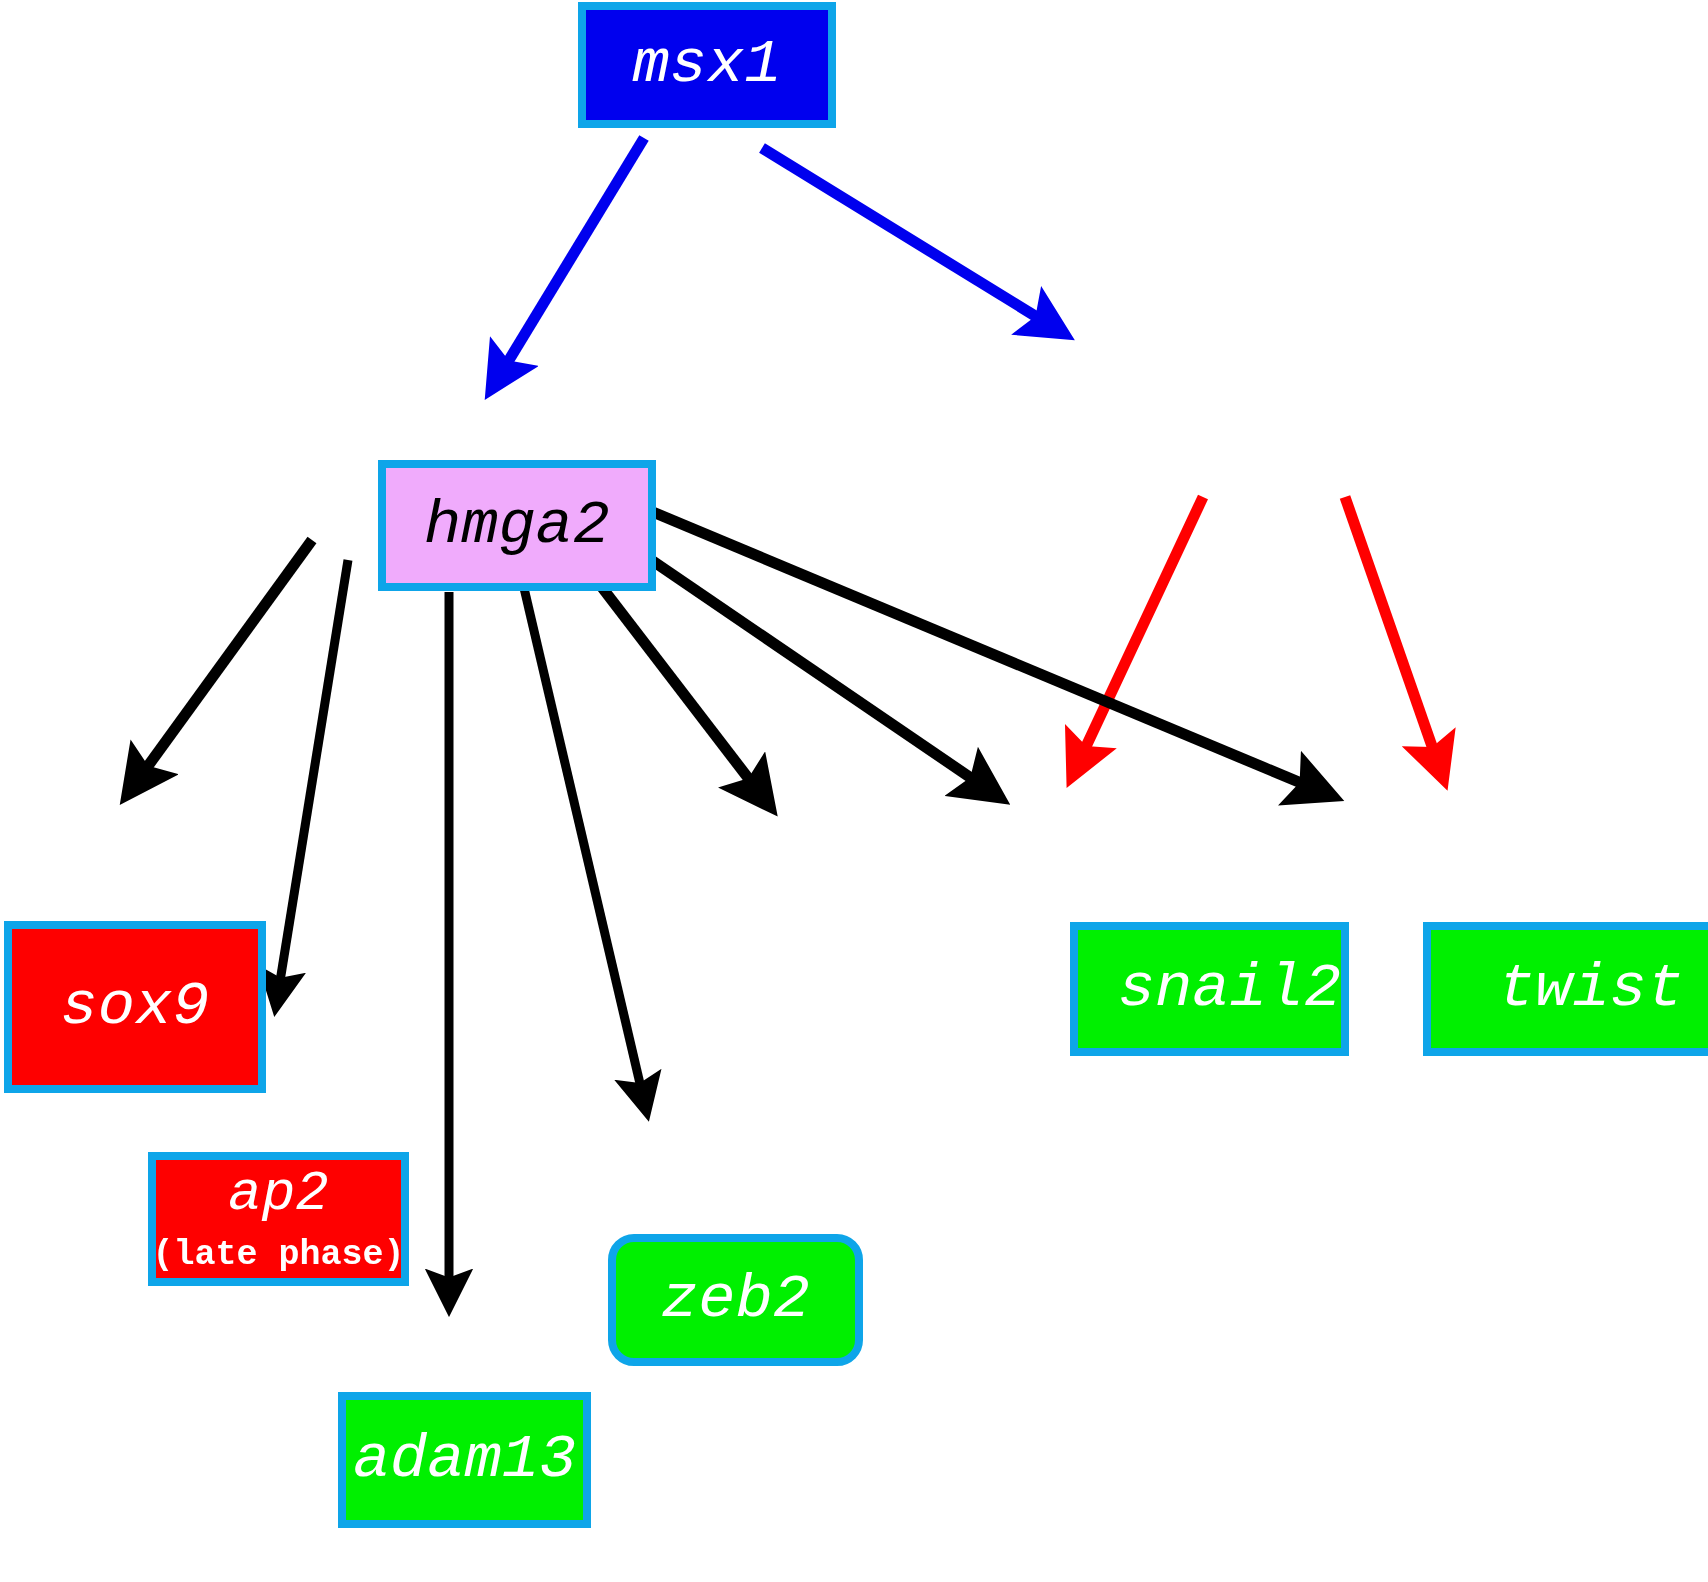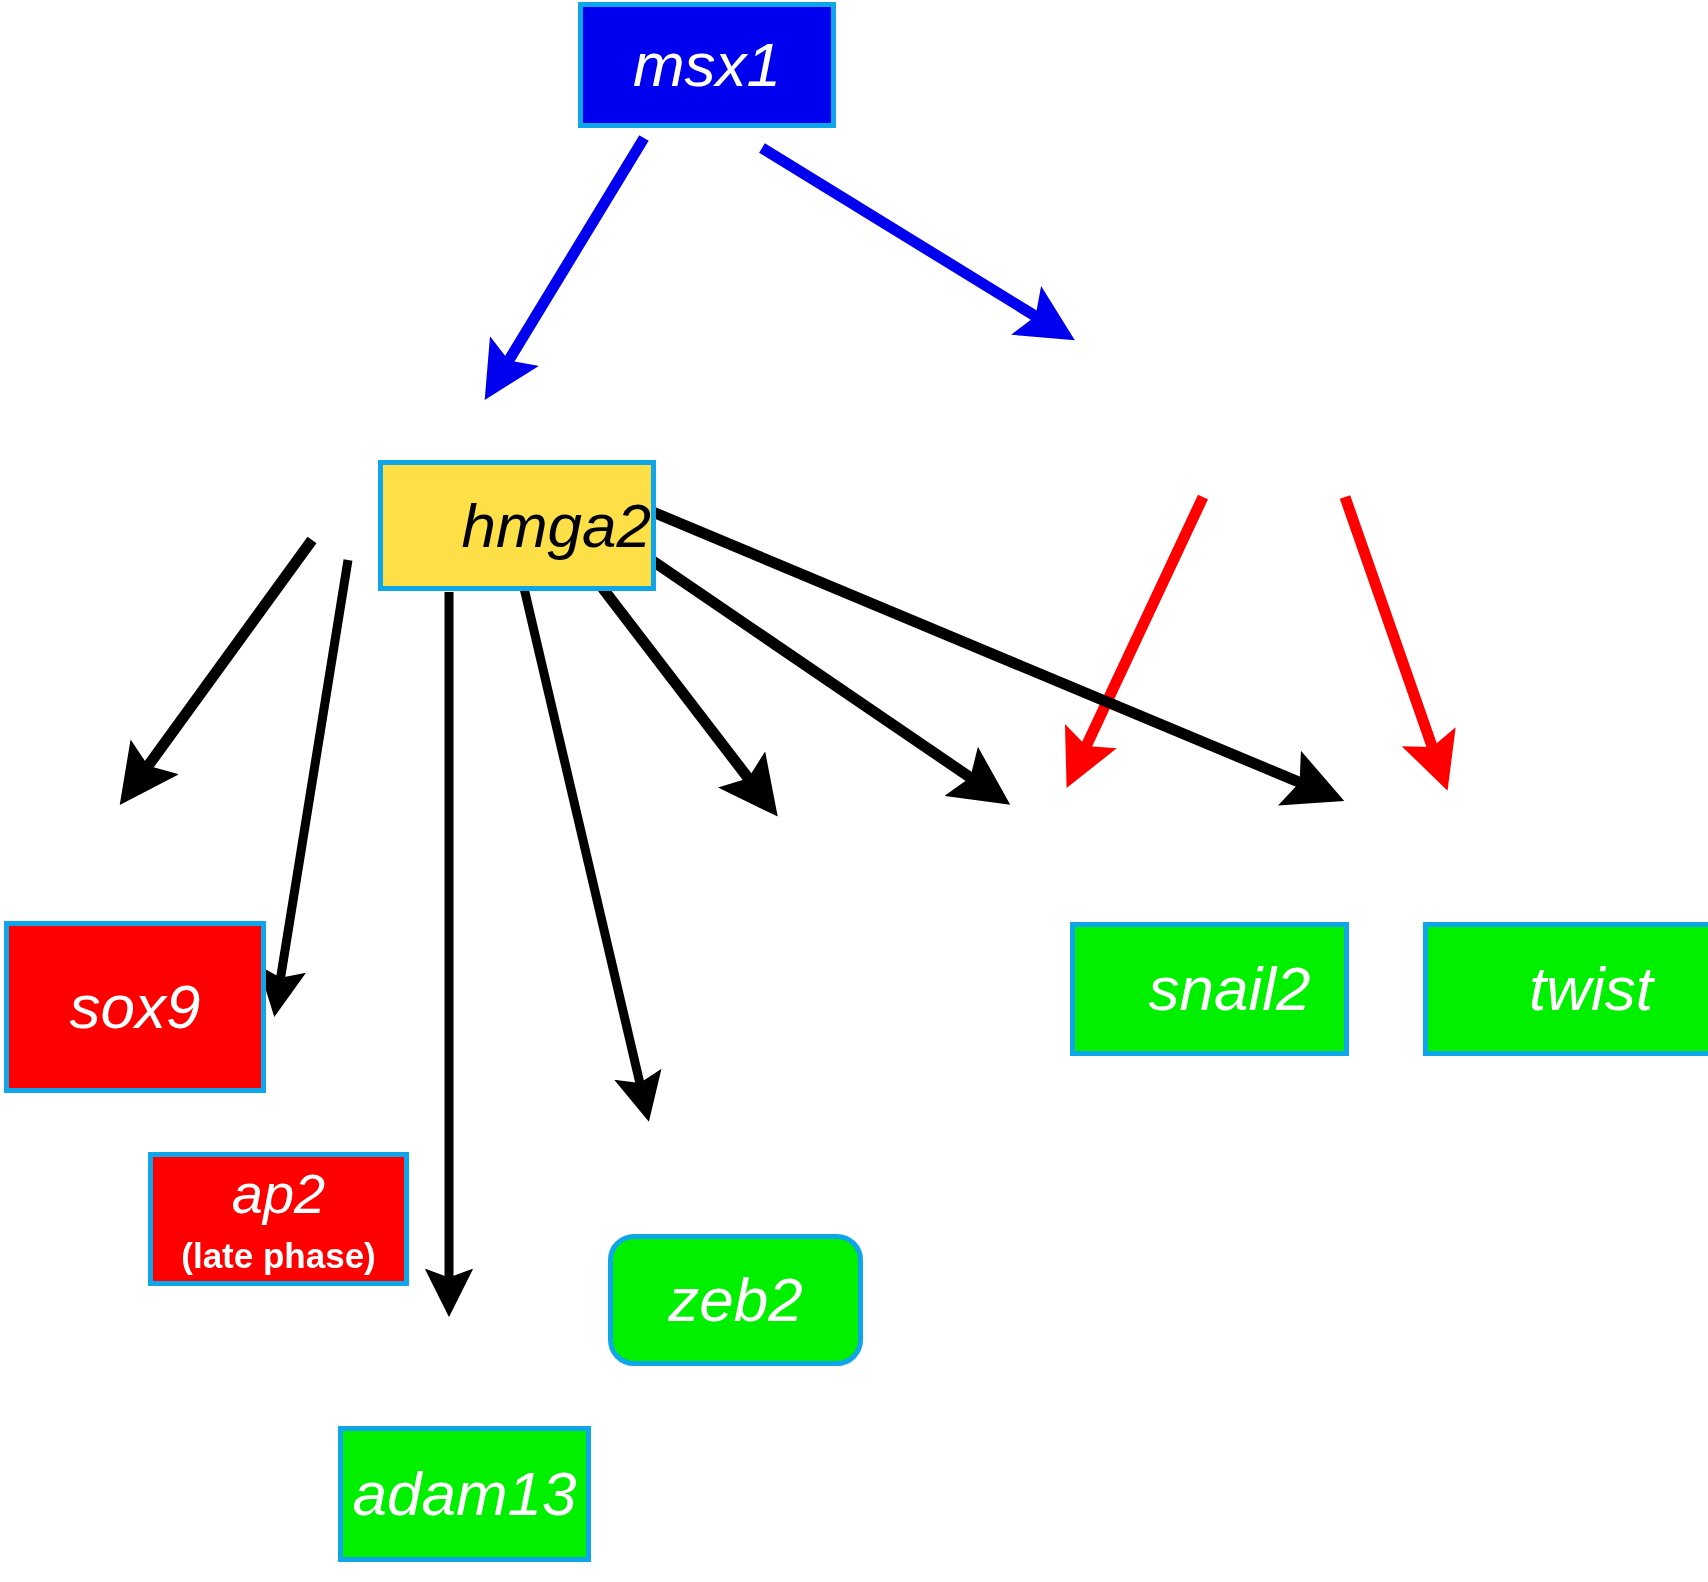--- a/index.html
+++ b/index.html
@@ -19,61 +19,62 @@
     position: absolute;
     left: 0;
     top: 0;
     width: 1708px;
     height: 1582px;
     pointer-events: none;
   }
   .node {
     position: absolute;
     box-sizing: border-box;
-    border: 5px solid #0ea5e9;
+    border: 8px solid #0ea5e9;
     display: flex;
     flex-direction: column;
     align-items: center;
     justify-content: center;
     line-height: 1.0;
     text-align: center;
     user-select: none;
+    font-family: Liberation Mono, monospace;
   }
   .node .label {
     font-style: italic;
     font-weight: normal;
     font-size: 62px;
     letter-spacing: 0px;
     white-space: nowrap;
   }
   .node .sub {
     font-style: normal;
     font-weight: bold;
     font-size: 37px;
     white-space: nowrap;
     margin-top: 4px;
   }
   .fill-blue  { background: #0000ee; }
-  .fill-cyan  { background: #fde047; align-items: flex-end; }
+  .fill-cyan  { background: #f0abfc; }
   .fill-red   { background: #fe0000; }
   .fill-green { background: #00f000; }
   .text-white { color: #ffffff; }
   .text-black { color: #000000; }
 
   
   #node-msx1   { left: 578px;  top: 2px;    width: 258px; height: 126px; }
   #node-pax3   { left: 1215px; top: 358px;  width: 281px; height: 133px; }
   #node-hmga2  { left: 378px;  top: 460px;  width: 278px; height: 131px; }
   #node-sox9   { left: 4px;    top: 921px;  width: 262px; height: 172px; }
   #node-ap2    { left: 148px;  top: 1152px; width: 261px; height: 134px; }
   #node-sox10  { left: 712px;  top: 922px;  width: 282px; height: 134px; }
   #node-snail2 { left: 1070px; top: 922px;  width: 279px; height: 134px; padding-left: 40px; }
   #node-twist  { left: 1423px; top: 922px;  width: 336px; height: 134px; }
   #node-zeb2   { left: 608px;  top: 1234px; width: 255px; height: 132px; border-radius: 26px; }
-  #node-adam13 { left: 338px;  top: 1426px; width: 253px; height: 136px; }
+  #node-adam13 { left: 338px;  top: 1392px; width: 253px; height: 136px; }
 
   #node-ap2 .label { font-size: 56px; }
   #node-ap2 .sub   { font-size: 35px; margin-top: 16px; }
 </style>
 </head>
 <body>
 
 <div id="canvas">
 
   <svg id="edges" viewBox="0 0 1708 1582" width="1708" height="1582" xmlns="http://www.w3.org/2000/svg">

